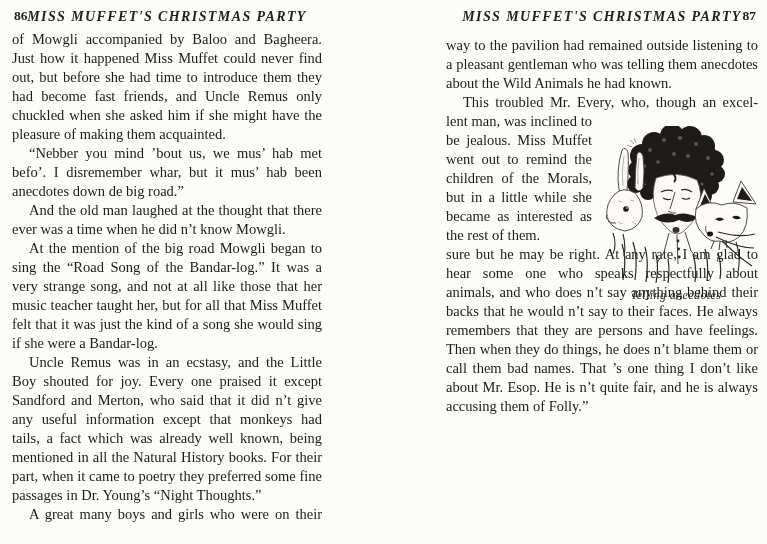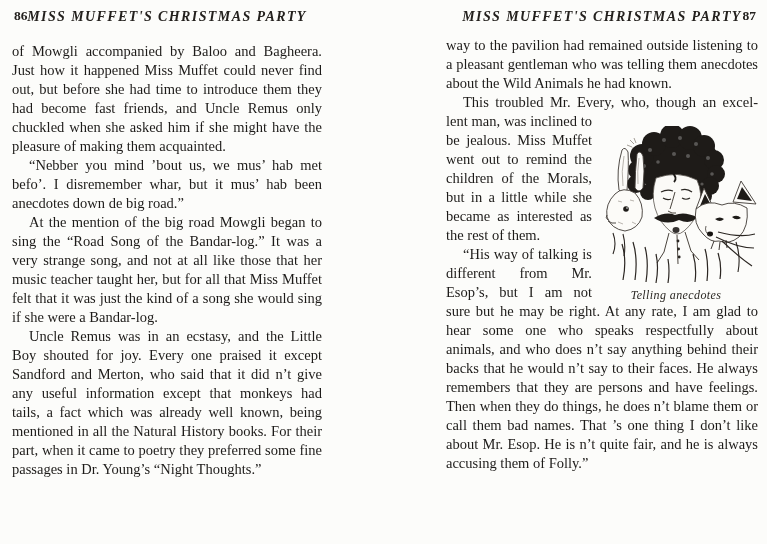--- a/index.html
+++ b/index.html
@@ -31,21 +31,21 @@
   }
   .page.left  .pagenum { left: 2px; }
   .page.right .pagenum { right: 2px; }
 
   .body {
     font-size: 14.5px;
     line-height: 19px;
     text-align: justify;
     position: relative;
   }
-  .page.left  .body { margin-top: 13px; }
+  .page.left  .body { margin-top: 1px; }
   .page.right .body { margin-top: 7px; }
 
   p { margin: 0; }
   .ind   { text-indent: 17px; }
   .noind { text-indent: 0; }
   .just-all { text-align-last: justify; }
 
   .narrow { width: 146px; }
 
   figure.illus {
@@ -69,22 +69,24 @@
 <div class="sheet">
 
   <section class="page left">
     <header class="head">
       <span class="pagenum">86</span>
       <span class="title">MISS MUFFET'S CHRISTMAS PARTY</span>
     </header>
     <div class="body">
       <p class="noind">of Mowgli accompanied by Baloo and Bagheera. Just how it happened Miss Muffet could never find out, but before she had time to introduce them they had become fast friends, and Uncle Remus only chuckled when she asked him if she might have the pleasure of making them acquainted.</p>
       <p class="ind">“Nebber you mind ’bout us, we mus’ hab met befo’. I disremember whar, but it mus’ hab been anecdotes down de big road.”</p>
+      <p class="ind">And the old man laughed at the thought that there ever was a time when he did n’t know Mowgli.</p>
       <p class="ind">At the mention of the big road Mowgli began to sing the “Road Song of the Bandar-log.” It was a very strange song, and not at all like those that her music teacher taught her, but for all that Miss Muffet felt that it was just the kind of a song she would sing if she were a Bandar-log.</p>
       <p class="ind">Uncle Remus was in an ecstasy, and the Little Boy shouted for joy. Every one praised it except Sandford and Merton, who said that it did n’t give any useful information except that monkeys had tails, a fact which was already well known, being mentioned in all the Natural History books. For their part, when it came to poetry they preferred some fine passages in Dr. Young’s “Night Thoughts.”</p>
+      <p class="ind just-all">A great many boys and girls who were on their</p>
     </div>
   </section>
 
   <section class="page right">
     <header class="head">
       <span class="title">MISS MUFFET'S CHRISTMAS PARTY</span>
       <span class="pagenum">87</span>
     </header>
 
     <div class="body">
@@ -192,19 +194,18 @@
             </g>
           </g>
         </svg>
         <figcaption>Telling anecdotes</figcaption>
       </figure>
 
       <p class="noind">way to the pavilion had remained outside listening to a pleasant gentleman who was telling them anecdotes about the Wild Animals he had known.</p>
       <p class="ind just-all">This troubled Mr. Every, who, though an excel-</p>
       <div class="narrow">
         <p class="noind">lent man, was inclined to be jealous. Miss Muffet went out to remind the children of the Morals, but in a little while she became as interested as the rest of them.</p>
-        <p class="ind just-all">“His way of talking is different from Mr. Esop’s, but I am not</p>
       </div>
       <p class="noind">sure but he may be right. At any rate, I am glad to hear some one who speaks respectfully about animals, and who does n’t say anything behind their backs that he would n’t say to their faces. He always remembers that they are persons and have feelings. Then when they do things, he does n’t blame them or call them bad names. That ’s one thing I don’t like about Mr. Esop. He is n’t quite fair, and he is always accusing them of Folly.”</p>
     </div>
   </section>
 
 </div>
 
 </body></html>

